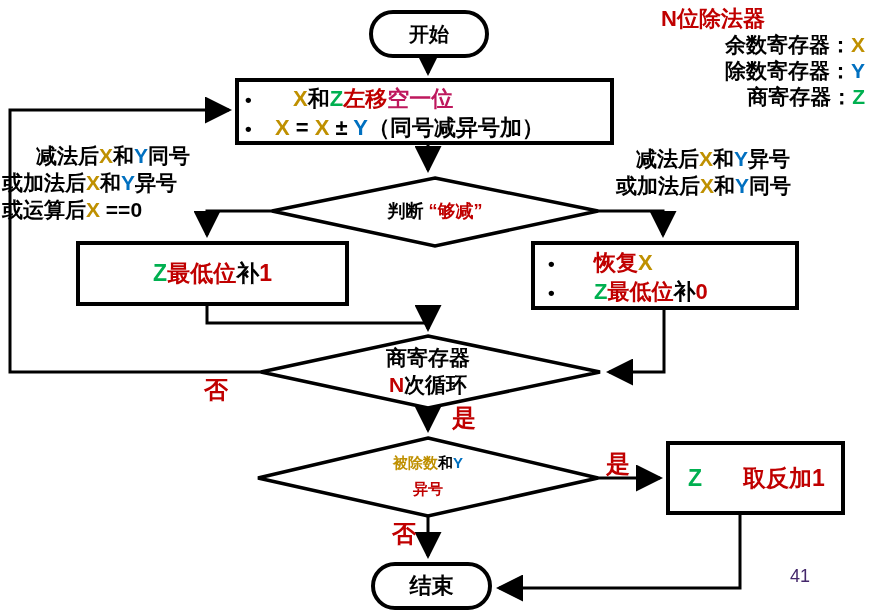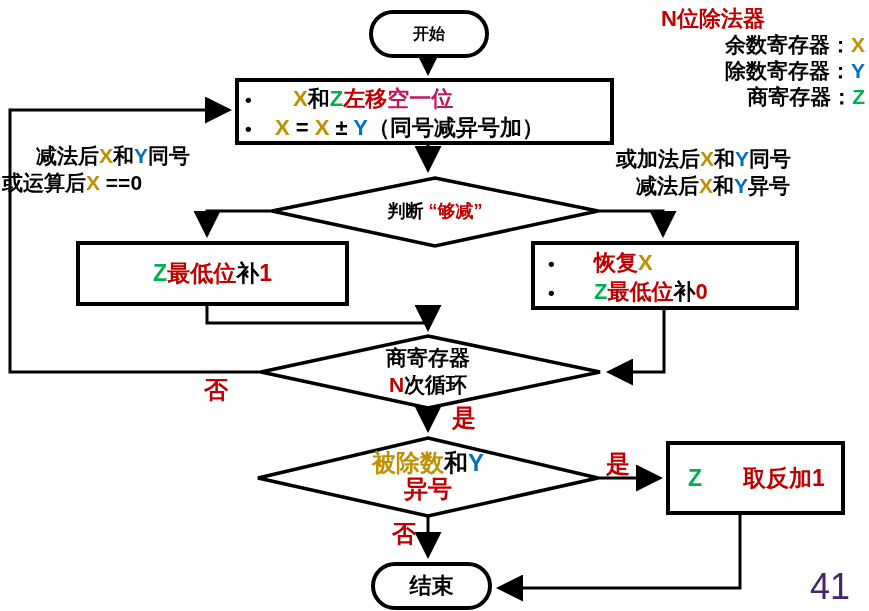--- a/index.html
+++ b/index.html
@@ -54,41 +54,42 @@
     </g>
   </svg>
 
   <div class="abs" style="left:600px;top:6px;width:265px;text-align:right;font-size:21px;line-height:26px;">
     <div class="red" style="padding-right:100px;font-size:22px;">N位除法器</div>
     <div class="seg"><span style="color: rgb(0, 0, 0);">余数寄存器：</span><span style="color: rgb(191, 144, 0);">X</span></div>
     <div class="seg"><span style="color: rgb(0, 0, 0);">除数寄存器：</span><span style="color: rgb(0, 112, 192);">Y</span></div>
     <div class="seg"><span style="color: rgb(0, 0, 0);">商寄存器：</span><span style="color: rgb(0, 176, 80);">Z</span></div>
   </div>
 
-  <div class="abs center" style="left:371px;top:12px;width:116px;height:44px;font-size:16px;">开始</div>
+  <div class="abs center" style="left:371px;top:12px;width:116px;height:44px;font-size:20px;">开始</div>
 
   <div class="abs" style="left:245px;top:85px;width:362px;font-size:22px;line-height:28px;">
     <div class="bullet-row">
       <span class="bullet">•</span>
       <span class="seg" style="margin-left:30px;"><span style="color: rgb(191, 144, 0);">X</span><span style="color: rgb(0, 0, 0);">和</span><span style="color: rgb(0, 176, 80);">Z</span><span style="color: rgb(192, 0, 0);">左移</span><span style="color: #be185d;">空一位</span></span>
     </div>
     <div class="bullet-row">
       <span class="bullet">•</span>
       <span class="seg" style="margin-left:12px;"><span style="color: rgb(191, 144, 0);">X</span><span style="color: rgb(0, 0, 0);"> = </span><span style="color: rgb(191, 144, 0);">X</span><span style="color: rgb(0, 0, 0);"> ± </span><span style="color: rgb(0, 112, 192);">Y</span><span style="color: rgb(0, 0, 0);">（同号减异号加）</span></span>
     </div>
   </div>
 
   <div class="abs" style="left:2px;top:142px;width:235px;font-size:21px;line-height:27px;">
     <div class="seg" style="padding-left:34px;"><span style="color: rgb(0, 0, 0);">减法后</span><span style="color: rgb(191, 144, 0);">X</span><span style="color: rgb(0, 0, 0);">和</span><span style="color: rgb(0, 112, 192);">Y</span><span style="color: rgb(0, 0, 0);">同号</span></div>
+    <div class="seg"><span style="color: rgb(0, 0, 0);">或加法后</span><span style="color: rgb(191, 144, 0);">X</span><span style="color: rgb(0, 0, 0);">和</span><span style="color: rgb(0, 112, 192);">Y</span><span style="color: rgb(0, 0, 0);">异号</span></div>
     <div class="seg"><span style="color: rgb(0, 0, 0);">或运算后</span><span style="color: rgb(191, 144, 0);">X</span><span style="color: rgb(0, 0, 0);"> ==0</span></div>
   </div>
 
   <div class="abs" style="left:616px;top:145px;width:242px;font-size:21px;line-height:27px;">
+    <div class="seg" style="padding-left:20px;"><span style="color: rgb(0, 0, 0);">减法后</span><span style="color: rgb(191, 144, 0);">X</span><span style="color: rgb(0, 0, 0);">和</span><span style="color: rgb(0, 112, 192);">Y</span><span style="color: rgb(0, 0, 0);">异号</span></div>
     <div class="seg"><span style="color: rgb(0, 0, 0);">或加法后</span><span style="color: rgb(191, 144, 0);">X</span><span style="color: rgb(0, 0, 0);">和</span><span style="color: rgb(0, 112, 192);">Y</span><span style="color: rgb(0, 0, 0);">同号</span></div>
-    <div class="seg" style="padding-left:20px;"><span style="color: rgb(0, 0, 0);">减法后</span><span style="color: rgb(191, 144, 0);">X</span><span style="color: rgb(0, 0, 0);">和</span><span style="color: rgb(0, 112, 192);">Y</span><span style="color: rgb(0, 0, 0);">异号</span></div>
   </div>
 
   <div class="abs center seg" style="left:290px;top:196px;width:290px;height:30px;font-size:18px;"><span style="color: rgb(0, 0, 0);">判断</span><span style="color: rgb(192, 0, 0);"> “够减”</span></div>
 
   <div class="abs center seg" style="left:78px;top:243px;width:269px;height:61px;font-size:23px;"><span style="color: rgb(0, 176, 80);">Z</span><span style="color: rgb(192, 0, 0);">最低位</span><span style="color: rgb(0, 0, 0);">补</span><span style="color: rgb(192, 0, 0);">1</span></div>
 
   <div class="abs" style="left:548px;top:249px;width:245px;font-size:22px;line-height:28px;">
     <div class="bullet-row">
       <span class="bullet">•</span>
       <span class="seg" style="margin-left:28px;"><span style="color: rgb(192, 0, 0);">恢复</span><span style="color: rgb(191, 144, 0);">X</span></span>
@@ -97,29 +98,29 @@
       <span class="bullet">•</span>
       <span class="seg" style="margin-left:28px;"><span style="color: rgb(0, 176, 80);">Z</span><span style="color: rgb(192, 0, 0);">最低位</span><span style="color: rgb(0, 0, 0);">补</span><span style="color: rgb(192, 0, 0);">0</span></span>
     </div>
   </div>
 
   <div class="abs" style="left:338px;top:344px;width:180px;text-align:center;font-size:21px;line-height:27px;">
     <div class="seg"><span style="color: rgb(0, 0, 0);">商寄存器</span></div>
     <div class="seg"><span style="color: rgb(192, 0, 0);">N</span><span style="color: rgb(0, 0, 0);">次循环</span></div>
   </div>
 
-  <div class="abs" style="left:338px;top:450px;width:180px;text-align:center;font-size:24px;line-height:26px;">
+  <div class="abs" style="left:338px;top:450px;width:180px;text-align:center;font-size:15px;line-height:26px;">
     <div class="seg"><span style="color: rgb(191, 144, 0);">被除数</span><span style="color: rgb(0, 0, 0);">和</span><span style="color: rgb(0, 112, 192);">Y</span></div>
     <div class="seg"><span style="color: rgb(192, 0, 0);">异号</span></div>
   </div>
 
   <div class="abs vcenter seg" style="left:688px;top:443px;width:150px;height:70px;font-size:23px;"><span style="color: rgb(0, 176, 80);">Z</span><span style="color: rgb(192, 0, 0); margin-left: 41px;">取反加1</span></div>
 
   <div class="abs red" style="left:204px;top:374px;font-size:24px;">否</div>
   <div class="abs red" style="left:452px;top:402px;font-size:24px;">是</div>
   <div class="abs red" style="left:606px;top:448px;font-size:24px;">是</div>
   <div class="abs red" style="left:392px;top:518px;font-size:24px;">否</div>
 
   <div class="abs center" style="left:373px;top:564px;width:117px;height:44px;font-size:22px;">结束</div>
 
-  <div class="abs purple" style="left:790px;top:566px;font-size:36px;font-weight:400;margin-left:20px;">41</div>
+  <div class="abs purple" style="left:790px;top:566px;font-size:18px;font-weight:400;">41</div>
 
 </div>
 
 </body></html>

